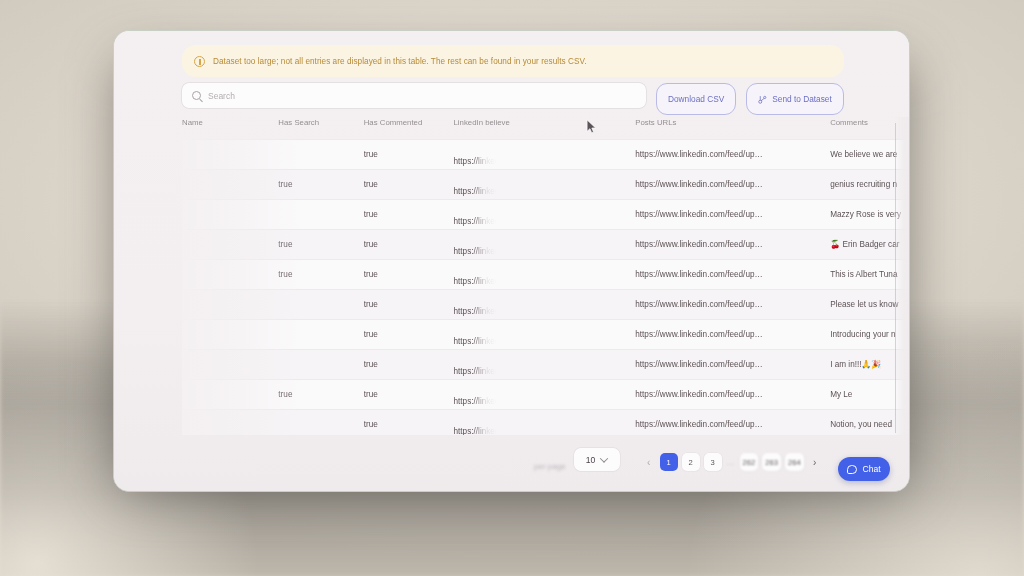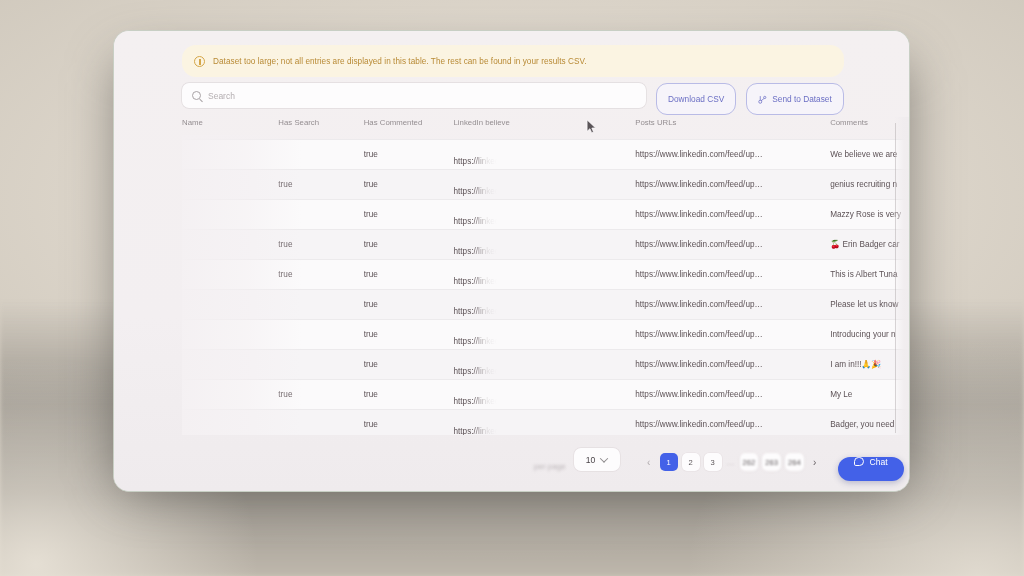--- a/index.html
+++ b/index.html
@@ -323,24 +323,25 @@
     color: #bdb7ba;
     font-size: 8px;
     padding: 0 1px;
     filter: blur(0.8px);
   }
 
   
   .chat-btn {
     position: absolute;
     left: 838px; top: 457px;
-    width: 66px; height: 24px;
+    width: 52px; height: 24px;
     background: #4361e8;
     border-radius: 12px;
     display: flex;
+    align-items: center;
     justify-content: center;
     gap: 5px;
     color: #fff;
     font-size: 8.6px;
     cursor: pointer;
     box-shadow: 0 2px 6px rgba(40,50,120,0.28);
     z-index: 40;
   }
   .chat-bubble-icon {
     width: 10px; height: 9px;
@@ -491,21 +492,21 @@
                 <td><span class="fade-right">https://linked</span></td>
                 <td><span>https://www.linkedin.com/feed/up…</span></td>
                 <td><span>My Le</span></td>
               </tr>
               <tr>
                 <td><span class="redact">&nbsp;</span></td>
                 <td><span>&nbsp;</span></td>
                 <td><span>true</span></td>
                 <td><span class="fade-right">https://linked</span></td>
                 <td><span>https://www.linkedin.com/feed/up…</span></td>
-                <td><span>Badger, you need </span></td>
+                <td><span>Notion, you need </span></td>
               </tr>
             </tbody>
         </table>
       </div>
       <div class="name-haze"></div>
       <div class="right-edge"></div>
       <div class="edge-line"></div>
     </div>
 
     <div class="pagination">

